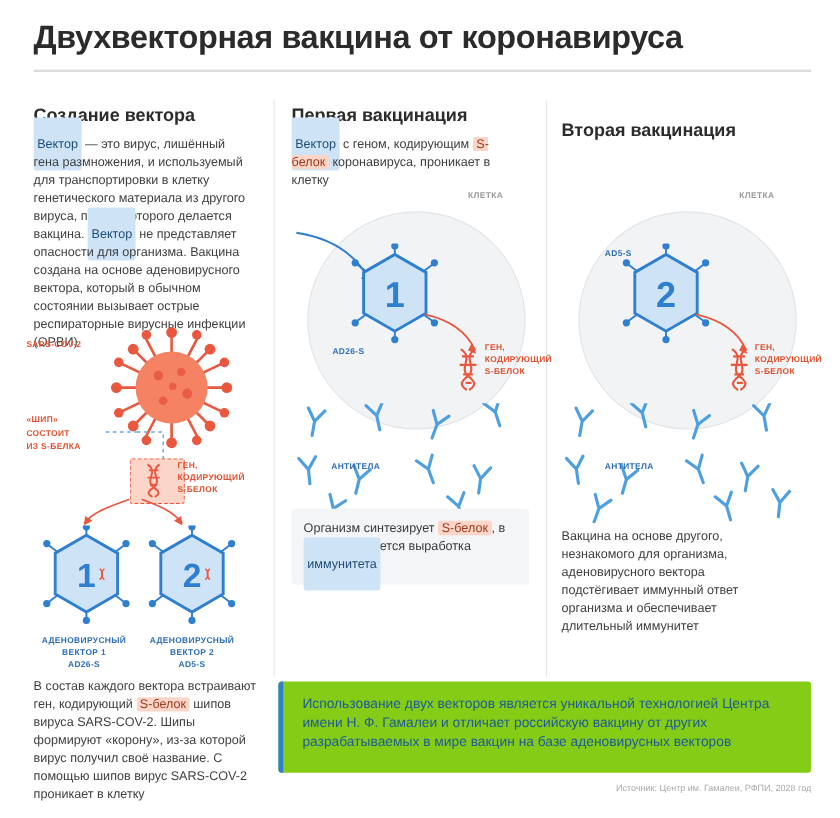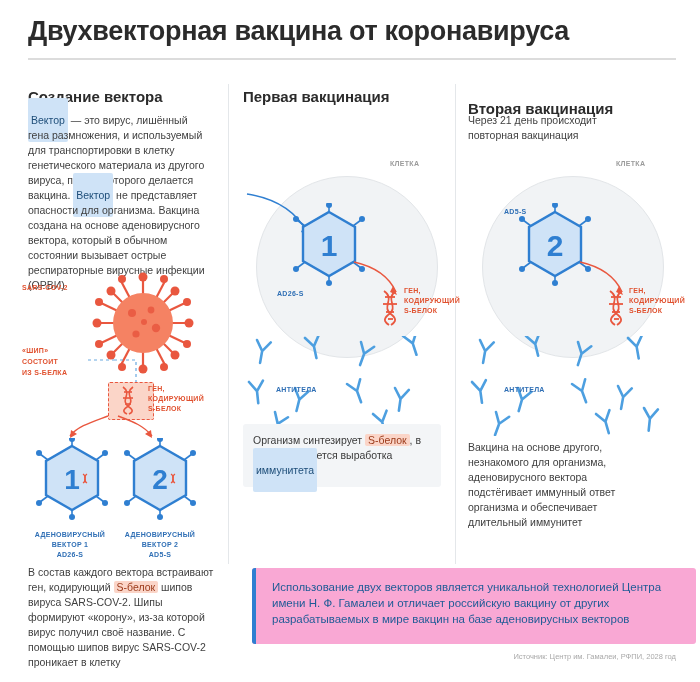--- a/index.html
+++ b/index.html
@@ -89,23 +89,22 @@
     padding: 9px 10px;
     font-size: 10.5px;
     line-height: 15px;
   }
   .footer-box {
     position: absolute;
     left: 232px;
     top: 568px;
     width: 444px;
     height: 76px;
-    background: #f9a8d4;
+    background: #84cc16;
     border-radius: 3px;
-    margin-left: 20px;
   }
   .footer-box .bar {
     position: absolute;
     left: 0;
     top: 0;
     width: 4px;
     height: 76px;
     background: #2f7fd1;
     border-radius: 3px 0 0 3px;
   }
@@ -281,20 +280,23 @@
         <path d="M53 36 C48 39, 54 42, 49 45"></path>
       </g>
     </svg>
   </div>
   <div class="lbl" style="left:112px; top:530px; width:96px; text-align:center; line-height:10px;">АДЕНОВИРУСНЫЙ<br>ВЕКТОР 2<br>AD5-S</div>
 
   <div class="body-text" style="left:28px; top:565px; width:186px;">
     В состав каждого вектора встраивают ген, кодирующий <span class="hl-red">S-белок</span> шипов вируса SARS-COV-2. Шипы формируют «корону», из-за которой вирус получил своё название. С помощью шипов вирус SARS-COV-2 проникает в клетку
   </div>
 
+  <div class="body-text" style="left:243px; top:113px; width:180px;">
+    <span class="hl-blue">Вектор</span> с геном, кодирующим <span class="hl-red">S-белок</span> коронавируса, проникает в клетку
+  </div>
 
   <div class="cell" style="left:256px; top:176px; width:180px; height:180px;"></div>
   <div class="lbl lbl-gray" style="left:390px; top:160px;">КЛЕТКА</div>
 
   <div class="abs" style="left:243px; top:188px;">
     <svg width="76" height="58" viewBox="0 0 76 58">
       <path d="M4 6 C30 10, 52 22, 64 44" stroke="#2f7fd1" stroke-width="1.6" fill="none"></path>
       <path d="M65 47 l-7 -3 l3 -6 z" fill="#2f7fd1"></path>
     </svg>
   </div>
@@ -379,21 +381,20 @@
           </g>
       </g>
     </svg>
   </div>
   <div class="lbl" style="left:276px; top:386px;">АНТИТЕЛА</div>
 
   <div class="note-box" style="left:243px; top:424px; width:178px;">
     Организм синтезирует <span class="hl-red">S-белок</span>, в ответ начинается выработка <span class="hl-blue">иммунитета</span>
   </div>
 
-  <div class="body-text" style="left:468px; top:113px; width:180px;">Через 21 день происходит повторная вакцинация</div>
 
   <div class="cell" style="left:482px; top:176px; width:180px; height:180px;"></div>
   <div class="lbl lbl-gray" style="left:616px; top:160px;">КЛЕТКА</div>
 
   <div class="abs" style="left:516px; top:203px;">
     <svg width="78" height="84" viewBox="0 0 78 84">
       <g stroke="#2f7fd1" stroke-width="1.6" fill="none">
         <line x1="39" y1="9" x2="39" y2="1"></line>
           <line x1="63" y1="23" x2="71" y2="17"></line>
         <line x1="63" y1="59" x2="71" y2="65"></line>

